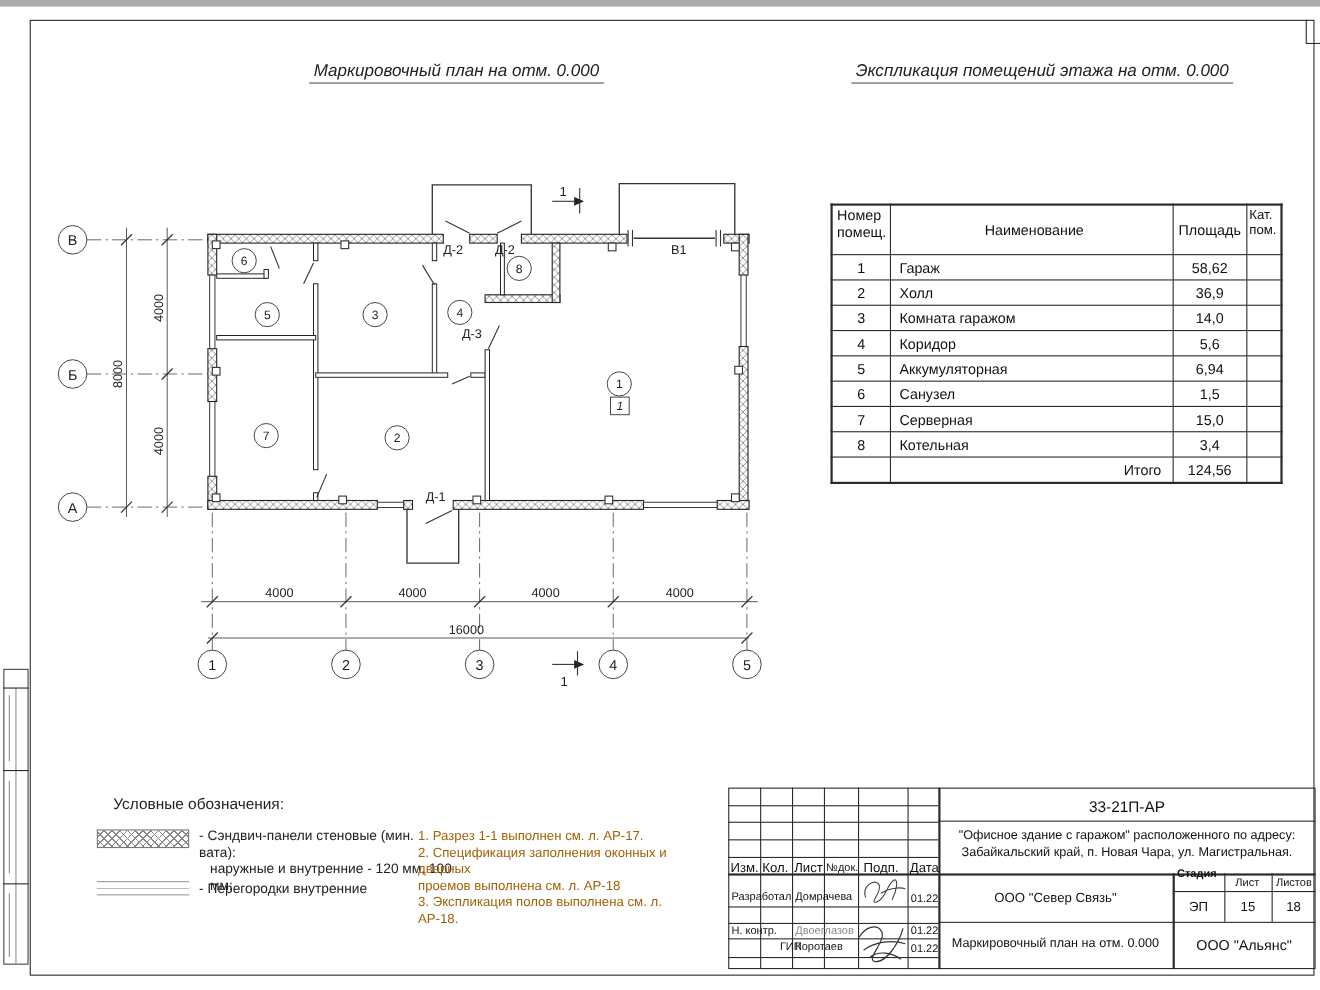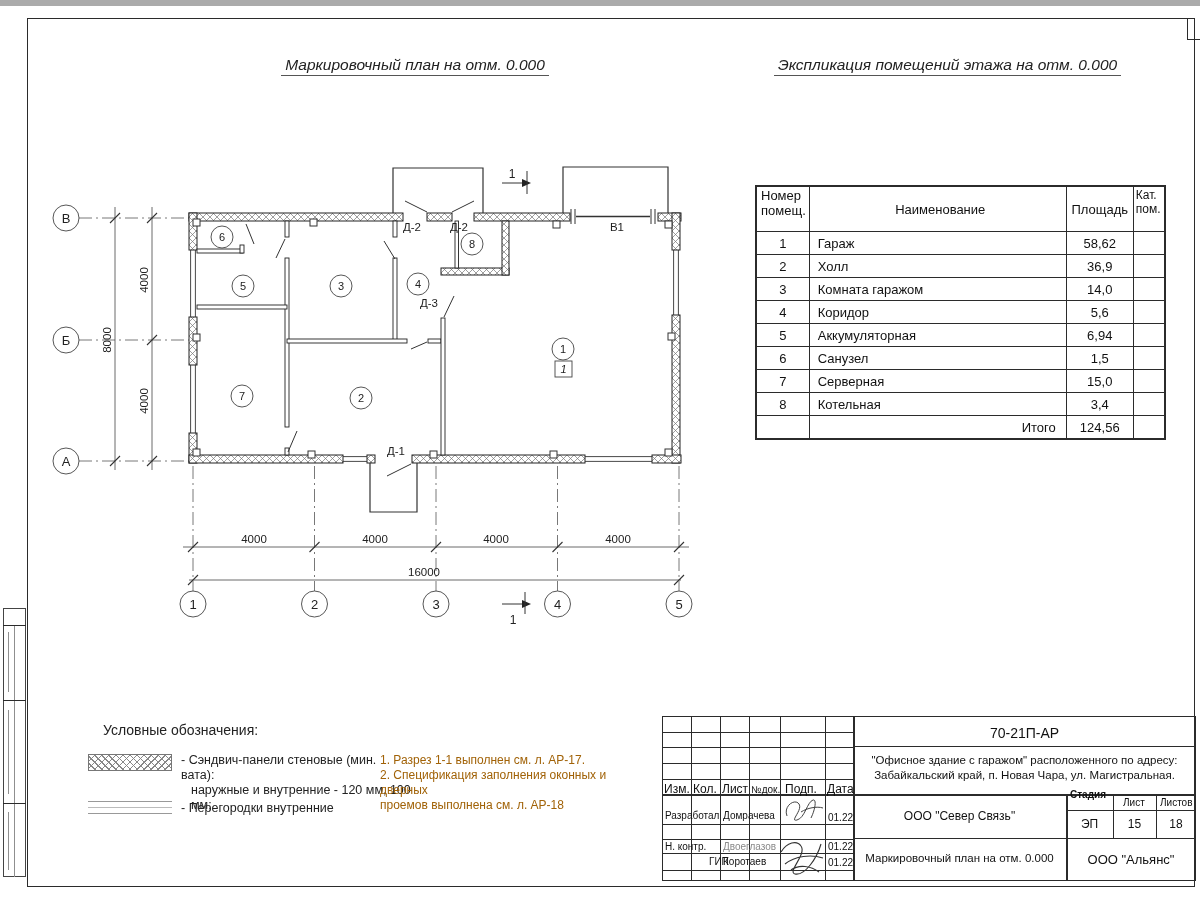--- a/index.html
+++ b/index.html
@@ -369,20 +369,21 @@
     <div style="padding-left:10px;">наружные и внутренние - 120 мм, 100 мм;</div>
   </div>
 
   <div class="abs swatch-part" style="left:88px;top:801px;"></div>
   <div class="abs legend-text" style="left:181px;top:801px;">- Перегородки внутренние</div>
 
   <div class="abs notes" style="left:380px;top:753px;width:260px;">
     <div>1. Разрез 1-1 выполнен см. л. АР-17.</div>
     <div>2. Спецификация заполнения оконных и дверных</div>
     <div>проемов выполнена см. л. АР-18</div>
+    <div>3. Экспликация полов выполнена см. л. АР-18.</div>
   </div>
 </div>
 
 <div>
 
   <div class="abs" style="left:662px;top:716px;width:534px;height:165px;border:1.8px solid #2b2b2b;box-sizing:border-box;"></div>
 
   <div class="line" style="left:691px;top:716px;width:1px;height:165px;"></div>
   <div class="line" style="left:720px;top:716px;width:1px;height:165px;"></div>
   <div class="line" style="left:749px;top:716px;width:1px;height:165px;"></div>
@@ -426,21 +427,21 @@
   <div class="tb-text tb-small" style="left:723px;top:856px;">Коротаев</div>
   <div class="tb-text tb-small" style="left:828px;top:857px;">01.22</div>
 
   <svg class="abs" style="left:781px;top:796px;" width="44" height="28">
     <path d="M6 20 C2 10, 14 2, 18 8 C22 14, 8 26, 16 24 C24 22, 26 6, 32 4 C36 3, 34 14, 30 22 M20 16 C26 12, 36 10, 42 12" fill="none" stroke="#444" stroke-width="1"></path>
   </svg>
   <svg class="abs" style="left:777px;top:838px;" width="48" height="40">
     <path d="M4 14 C10 4, 20 2, 24 8 C30 16, 10 34, 18 36 C28 38, 40 20, 44 6 M8 26 C18 18, 34 16, 46 20 M14 32 C22 26, 34 28, 42 34" fill="none" stroke="#333" stroke-width="1.1"></path>
   </svg>
 
-  <div class="tb-text tb-center" style="left:853px;top:725px;width:343px;font-size:14px;">70-21П-АР</div>
+  <div class="tb-text tb-center" style="left:853px;top:725px;width:343px;font-size:14px;">33-21П-АР</div>
   <div class="tb-text tb-center tb-small" style="left:853px;top:754px;width:343px;font-size:11.5px;">"Офисное здание с гаражом" расположенного по адресу:</div>
   <div class="tb-text tb-center tb-small" style="left:853px;top:769px;width:343px;font-size:11.5px;">Забайкальский край, п. Новая Чара, ул. Магистральная.</div>
 
   <div class="tb-text tb-center" style="left:853px;top:809px;width:213px;">ООО "Север Связь"</div>
   <div class="tb-text tb-center tb-small" style="left:853px;top:852px;width:213px;font-size:11.5px;">Маркировочный план на отм. 0.000</div>
 
   <div class="tb-text tb-small" style="left:1070px;top:789px;font-weight:bold;">Стадия</div>
   <div class="tb-text tb-small" style="left:1123px;top:797px;">Лист</div>
   <div class="tb-text tb-small" style="left:1160px;top:797px;">Листов</div>
   <div class="tb-text tb-center" style="left:1066px;top:817px;width:47px;">ЭП</div>

